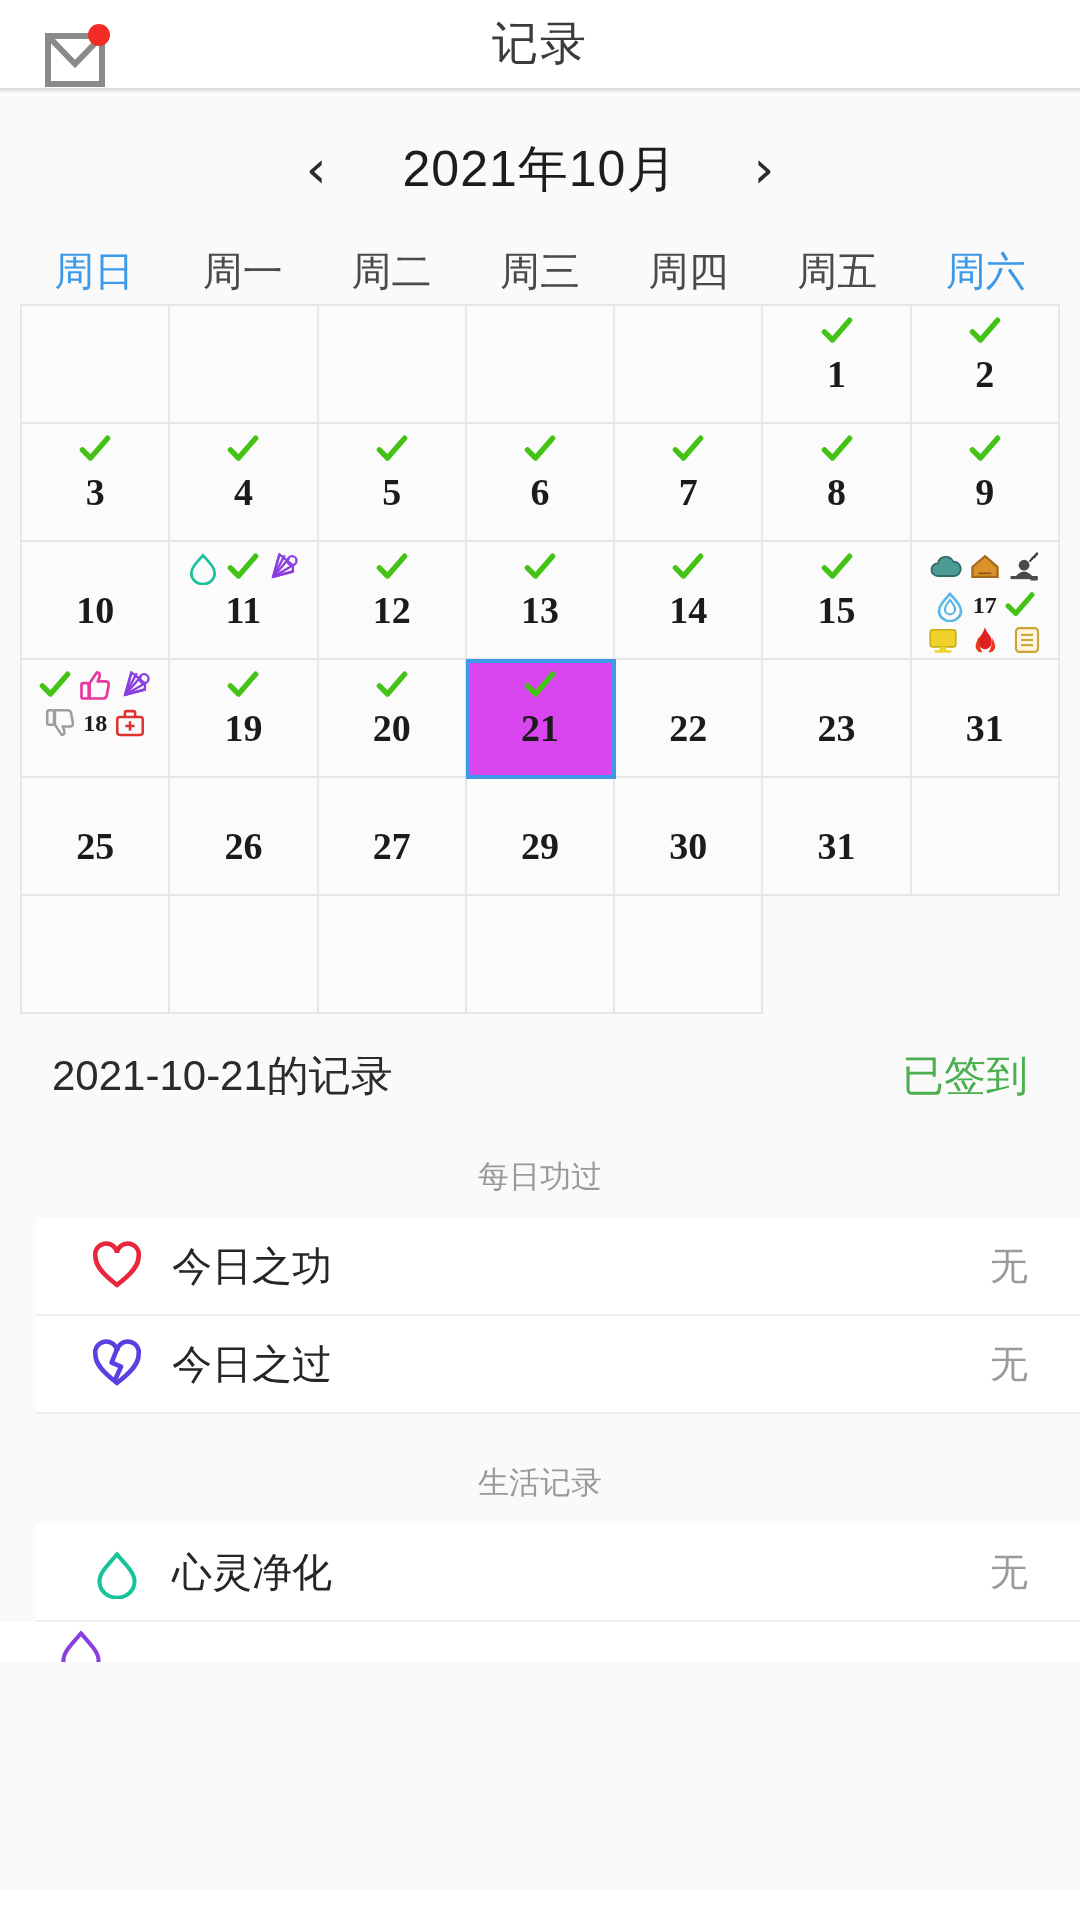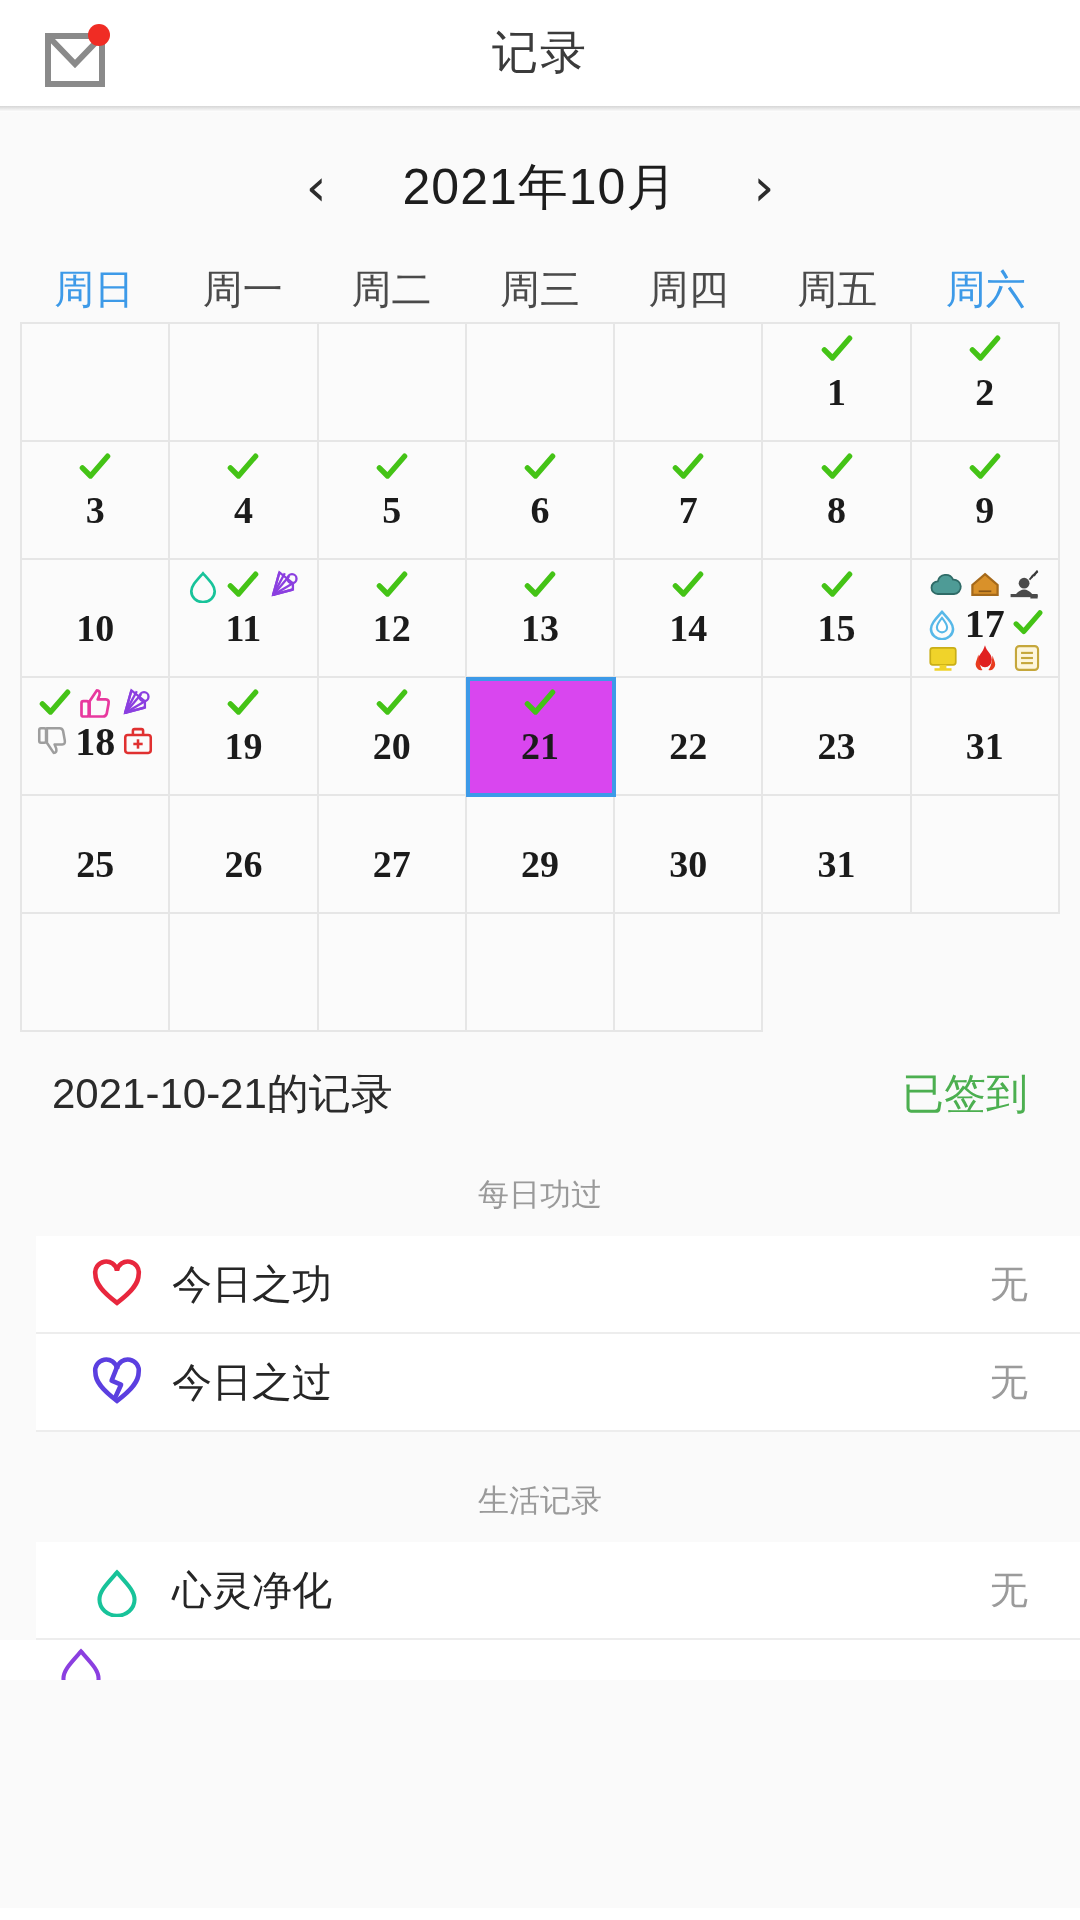--- a/index.html
+++ b/index.html
@@ -10,21 +10,21 @@
   body {
     width: 1080px;
     height: 1920px;
     font-family: "Liberation Sans", "DejaVu Sans", sans-serif;
     overflow: hidden;
     position: relative;
   }
 
   
   .appbar {
-    height: 106px;
+    height: 88px;
     background: #ffffff;
     position: relative;
     display: flex;
     align-items: center;
   }
   .appbar-title {
     position: absolute;
     left: 0; right: 0;
     text-align: center;
     font-size: 46px;
@@ -152,21 +152,21 @@
     position: absolute;
     top: 80px;
     left: 0; right: 0;
     display: flex;
     justify-content: center;
     align-items: center;
     gap: 8px;
     height: 36px;
   }
   .badges-mid .daynum-inline {
-    font-size: 40px;
+    font-size: 24px;
     font-weight: bold;
     color: #1b1b1b;
     font-family: "Liberation Serif", "DejaVu Serif", serif;
   }
   .ic { display: inline-block; line-height: 0; }
 
   
   .record-head {
     display: flex;
     justify-content: space-between;

